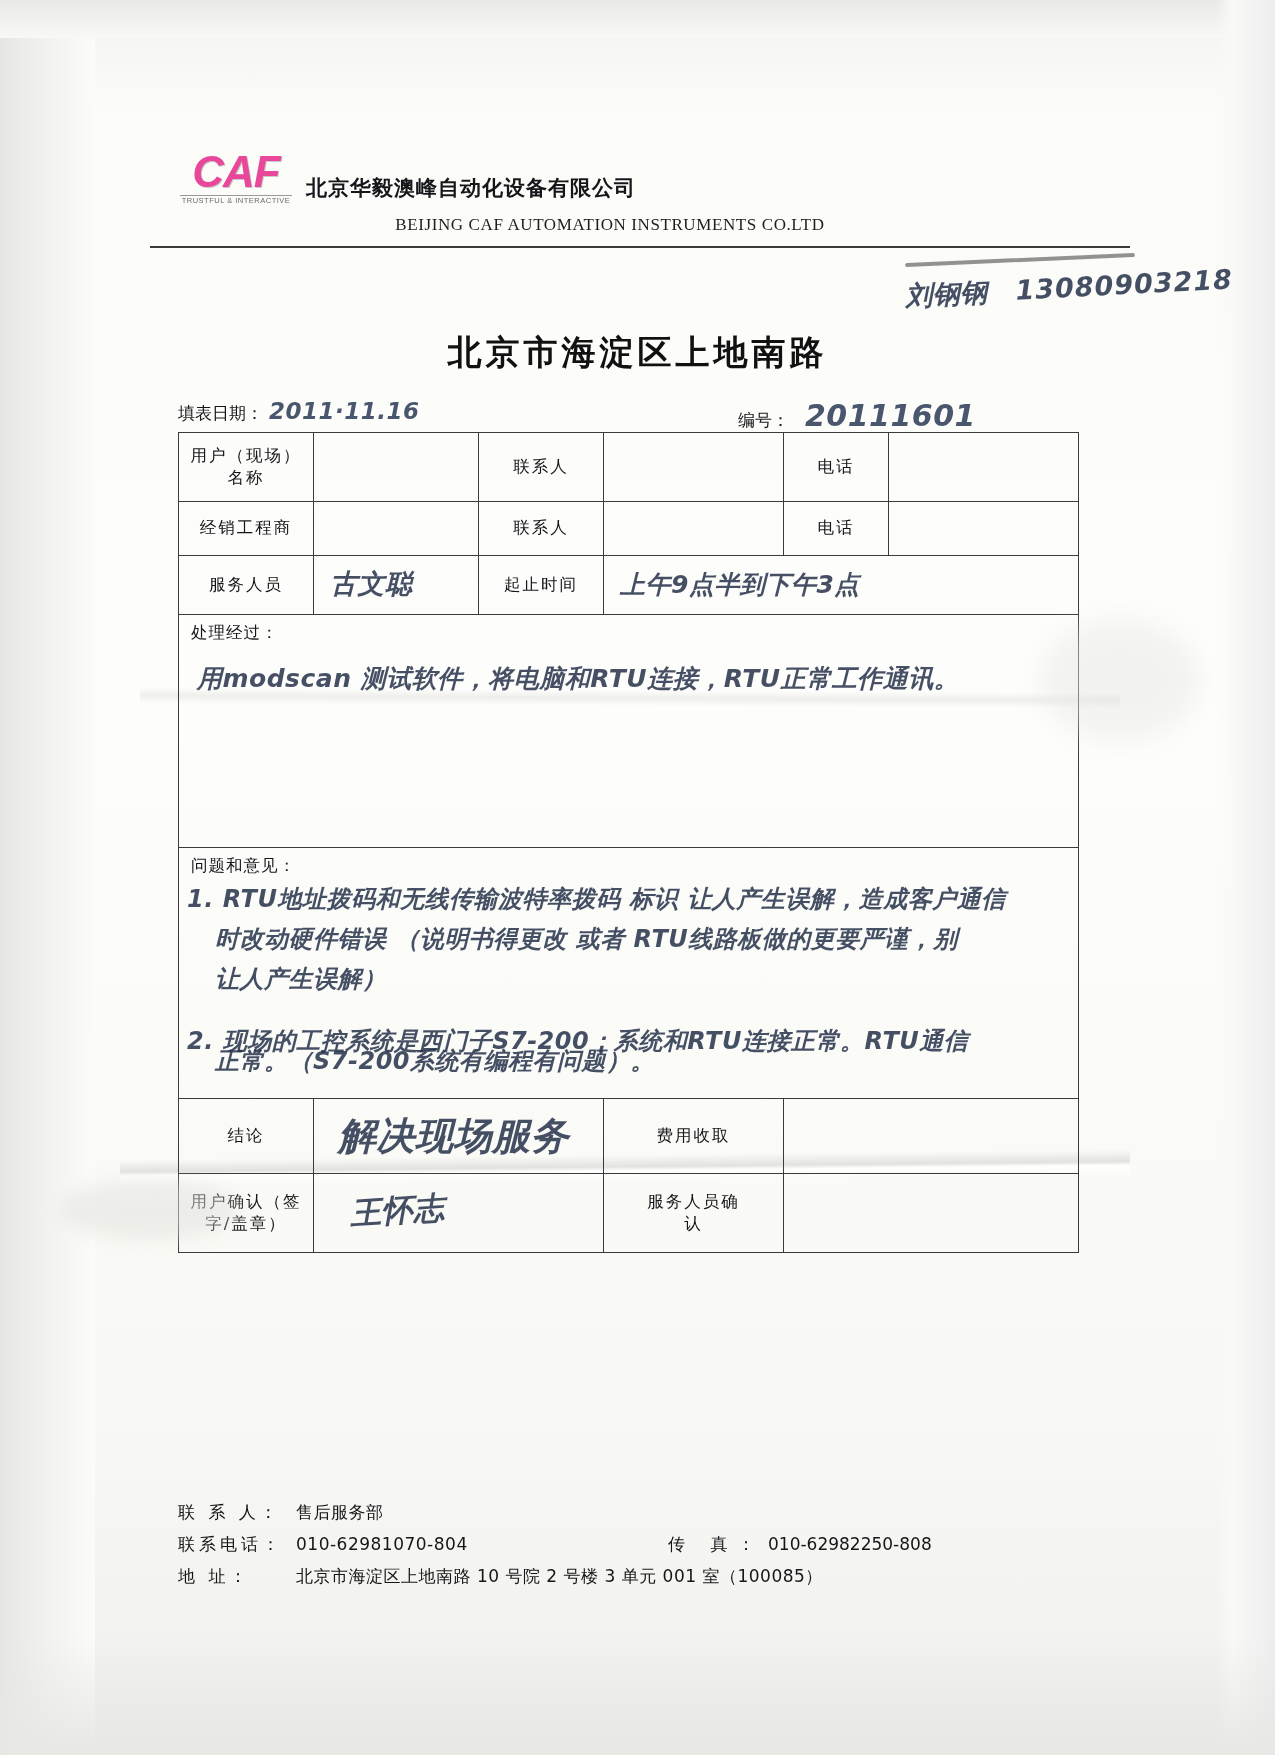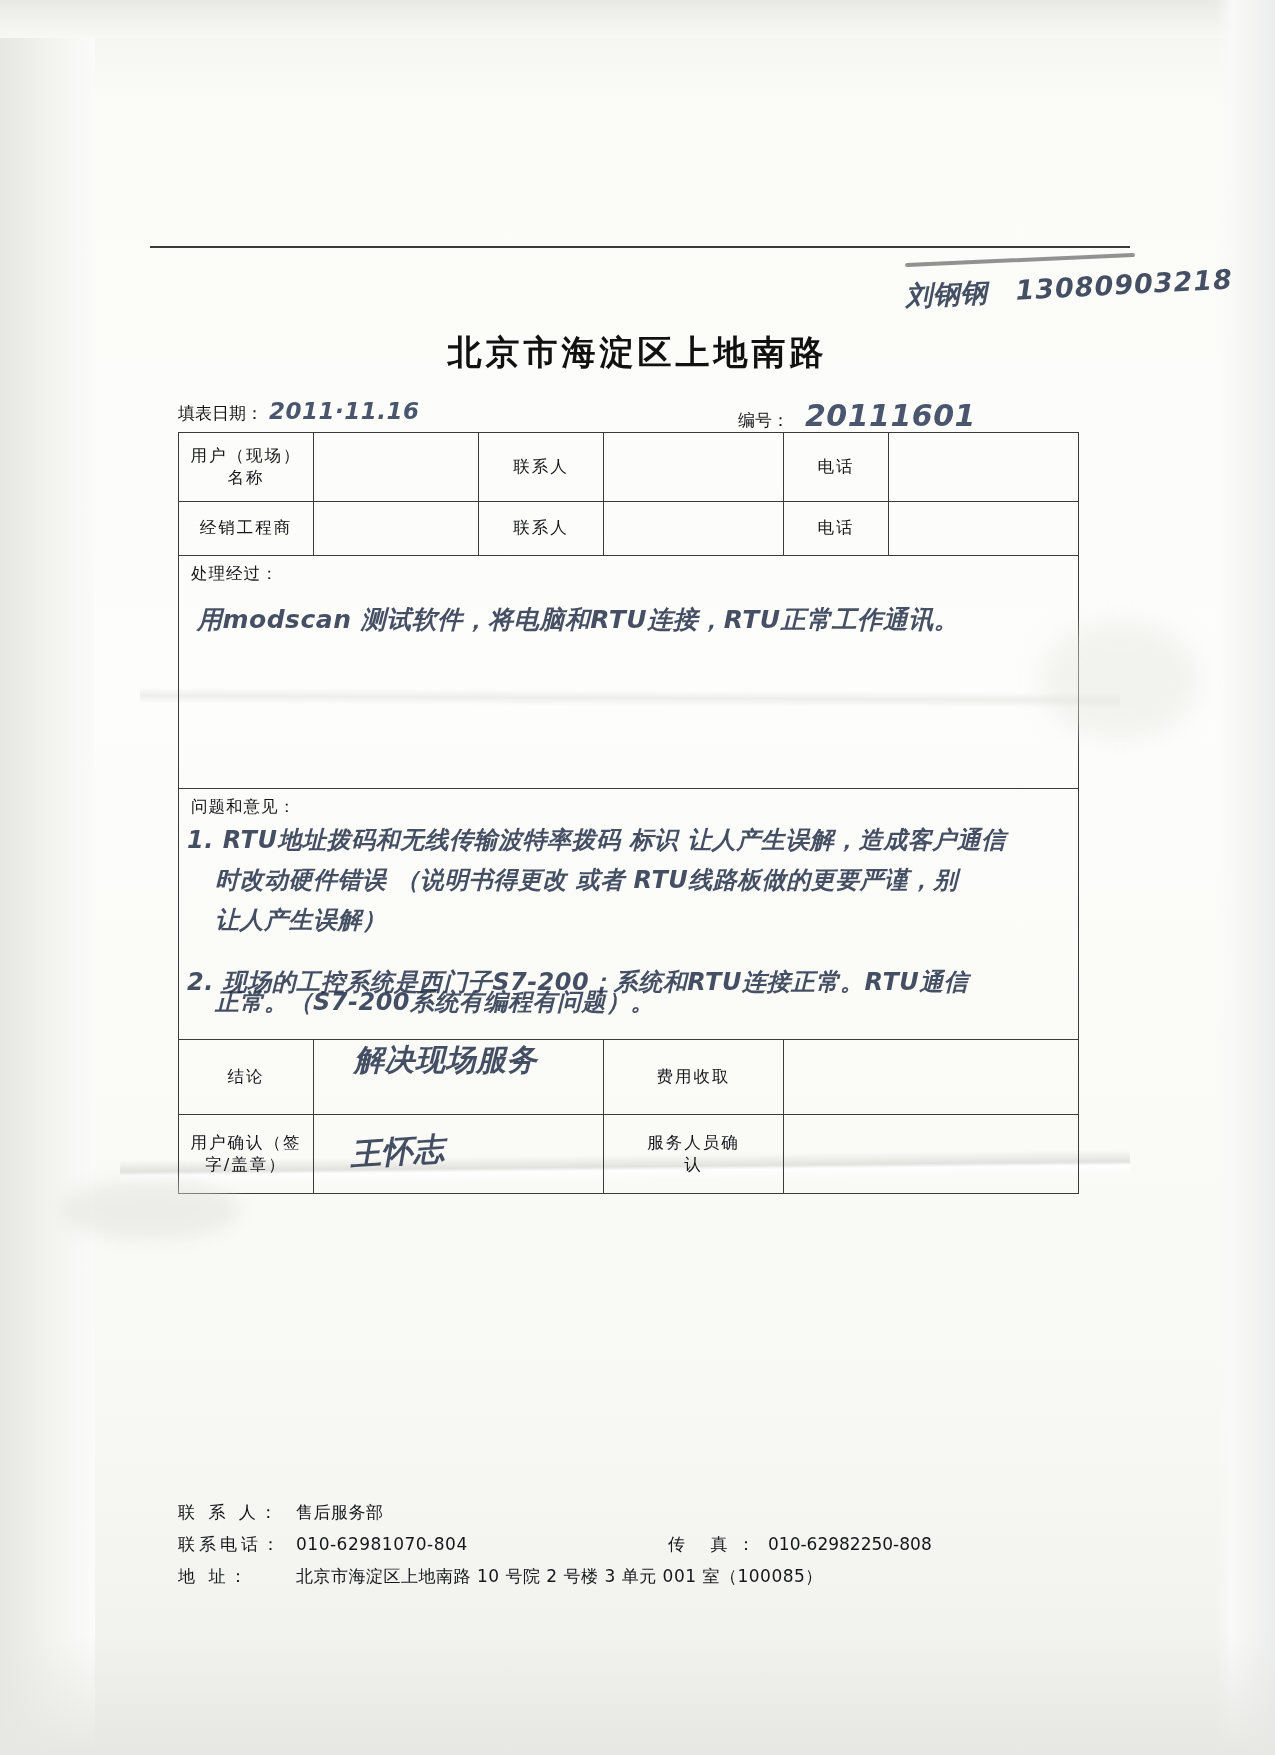--- a/index.html
+++ b/index.html
@@ -241,20 +241,30 @@
 <body>
 
 <div class="page">
   <div class="scan-edge-left"></div>
   <div class="scan-edge-top"></div>
   <div class="scan-edge-right"></div>
   <div class="scan-edge-bottom"></div>
   <div class="fold"></div>
   <div class="fold2"></div>
 
+  <div class="letterhead">
+    <div class="lh-row">
+      <div class="logo">
+        <div class="logo-mark">CAF</div>
+        <div class="logo-sub">TRUSTFUL &amp; INTERACTIVE</div>
+      </div>
+      <div class="company-cn">北京华毅澳峰自动化设备有限公司</div>
+    </div>
+    <div class="company-en">BEIJING CAF AUTOMATION INSTRUMENTS CO.LTD</div>
+  </div>
   <div class="rule"></div>
 
   <div class="hw-topright hand hand-dark">
     <span>刘钢钢</span>
     <span class="num" style="margin-left:18px;">13080903218</span>
   </div>
   <div class="smudge" style="left:905px; top:258px; width:230px; height:4px; background:#3a3a3a; opacity:.55; transform:rotate(-2.5deg); border-radius:2px;"></div>
 
   <div class="doc-title">北京市海淀区上地南路</div>
 
@@ -300,20 +310,30 @@
         </td>
         <td class="lbl">联系人</td>
         <td class="fill">
           <span class="hand hw" style="left:14px; top:12px;"></span>
         </td>
         <td class="lbl">电话</td>
         <td class="fill">
           <span class="hand hw" style="left:14px; top:12px;"></span>
         </td>
       </tr>
+      <tr>
+        <td class="lbl cell-h" style="height:58px;">服务人员</td>
+        <td class="fill">
+          <span class="hand hw hand-dark" style="left:16px; top:10px; font-size:27px;">古文聪</span>
+        </td>
+        <td class="lbl">起止时间</td>
+        <td class="fill" colspan="3">
+          <span class="hand hw hand-dark" style="left:16px; top:12px; font-size:25px;">上午9点半到下午3点</span>
+        </td>
+      </tr>
 
       <tr>
         <td colspan="6" style="height:232px; vertical-align:top;margin-top:24px;">
           <div class="blocklbl">处理经过：</div>
           <div class="blockbody" style="height:180px;">
             <span class="hand hw hand-dark" style="left:18px; top:18px; font-size:25px;">用modscan 测试软件，将电脑和RTU连接，RTU正常工作通讯。</span>
           </div>
         </td>
       </tr>
 
@@ -327,21 +347,21 @@
             <span class="hand hw hand-dark" style="left:8px; top:128px; font-size:24px;margin-top:20px;">2. 现场的工控系统是西门子S7-200；系统和RTU连接正常。RTU通信</span>
             <span class="hand hw hand-dark" style="left:36px; top:168px; font-size:24px;">正常。（S7-200系统有编程有问题）。</span>
           </div>
         </td>
       </tr>
 
 
       <tr>
         <td class="lbl" style="height:74px;">结论</td>
         <td class="fill" colspan="2">
-          <span class="hand hw hand-dark" style="left:24px; top:0; font-size:30px;margin-left:16px;">解决现场服务</span>
+          <span class="hand hw hand-dark" style="left:24px; top:12px; font-size:38px;">解决现场服务</span>
         </td>
         <td class="lbl">费用收取</td>
         <td class="fill" colspan="2">
           <span class="hand hw" style="left:18px; top:18px;"></span>
         </td>
       </tr>
 
       <tr>
         <td class="lbl" style="height:78px;">
           用户确认（签<br>字/盖章）

